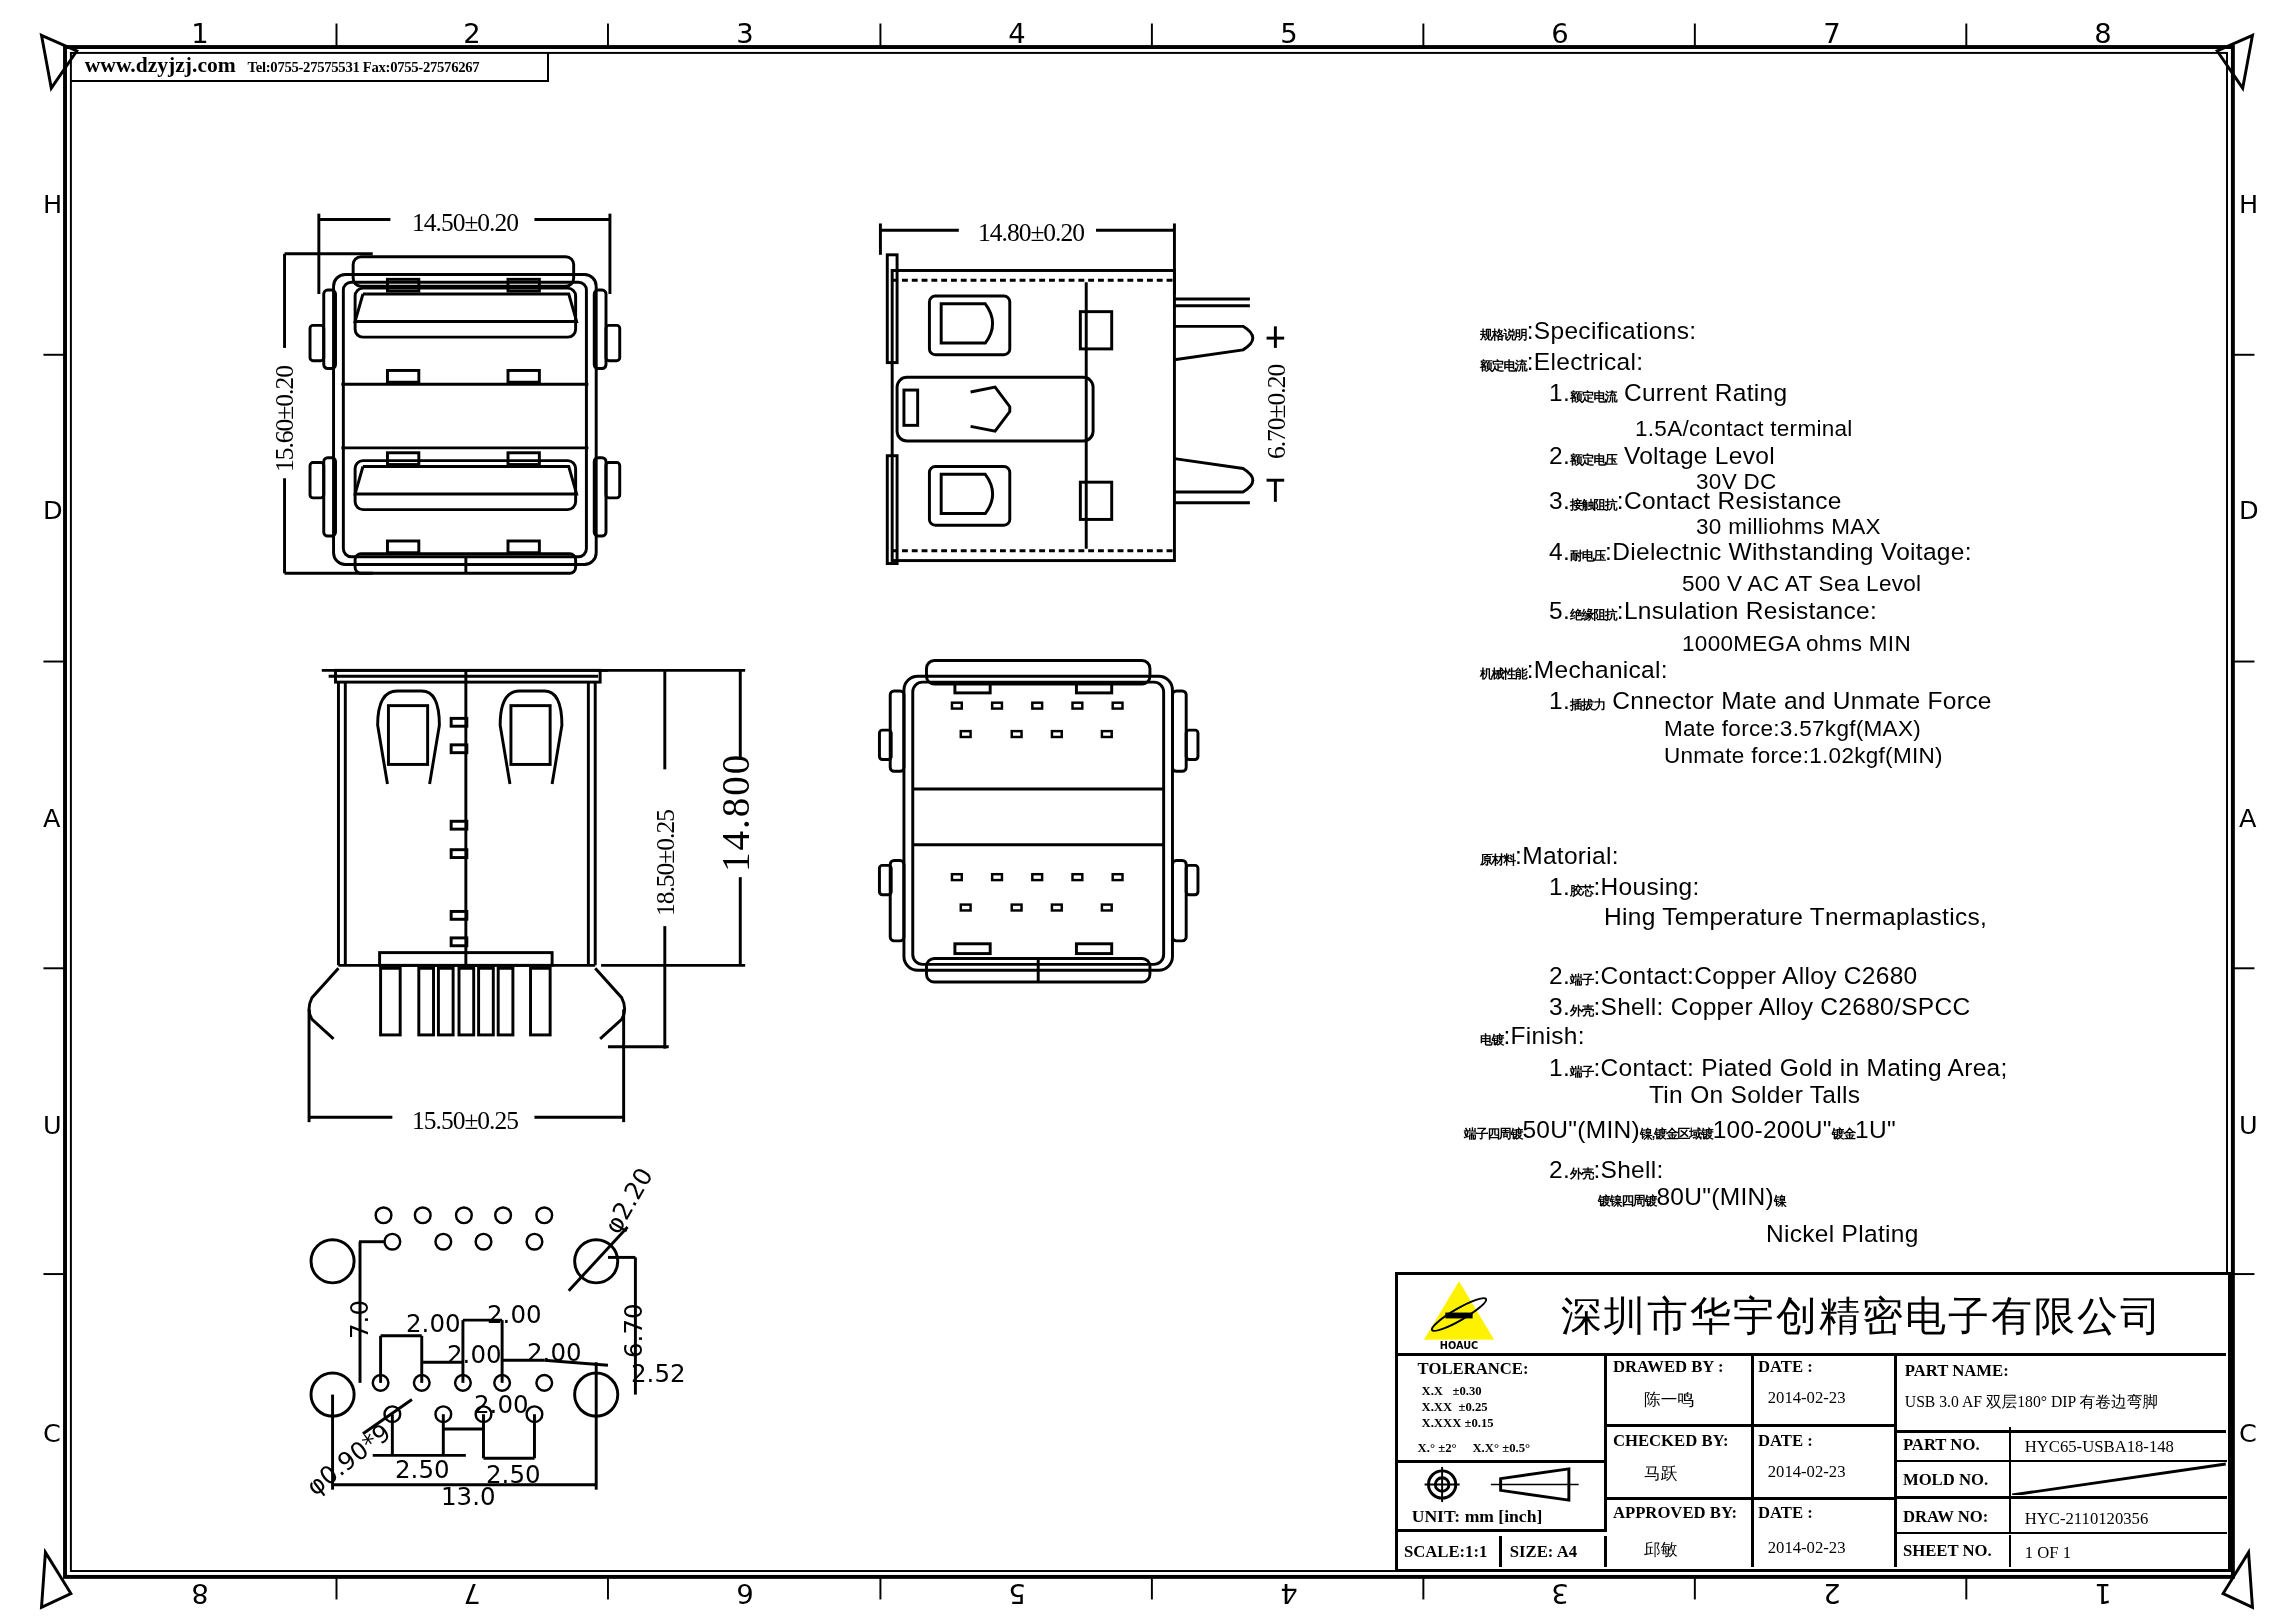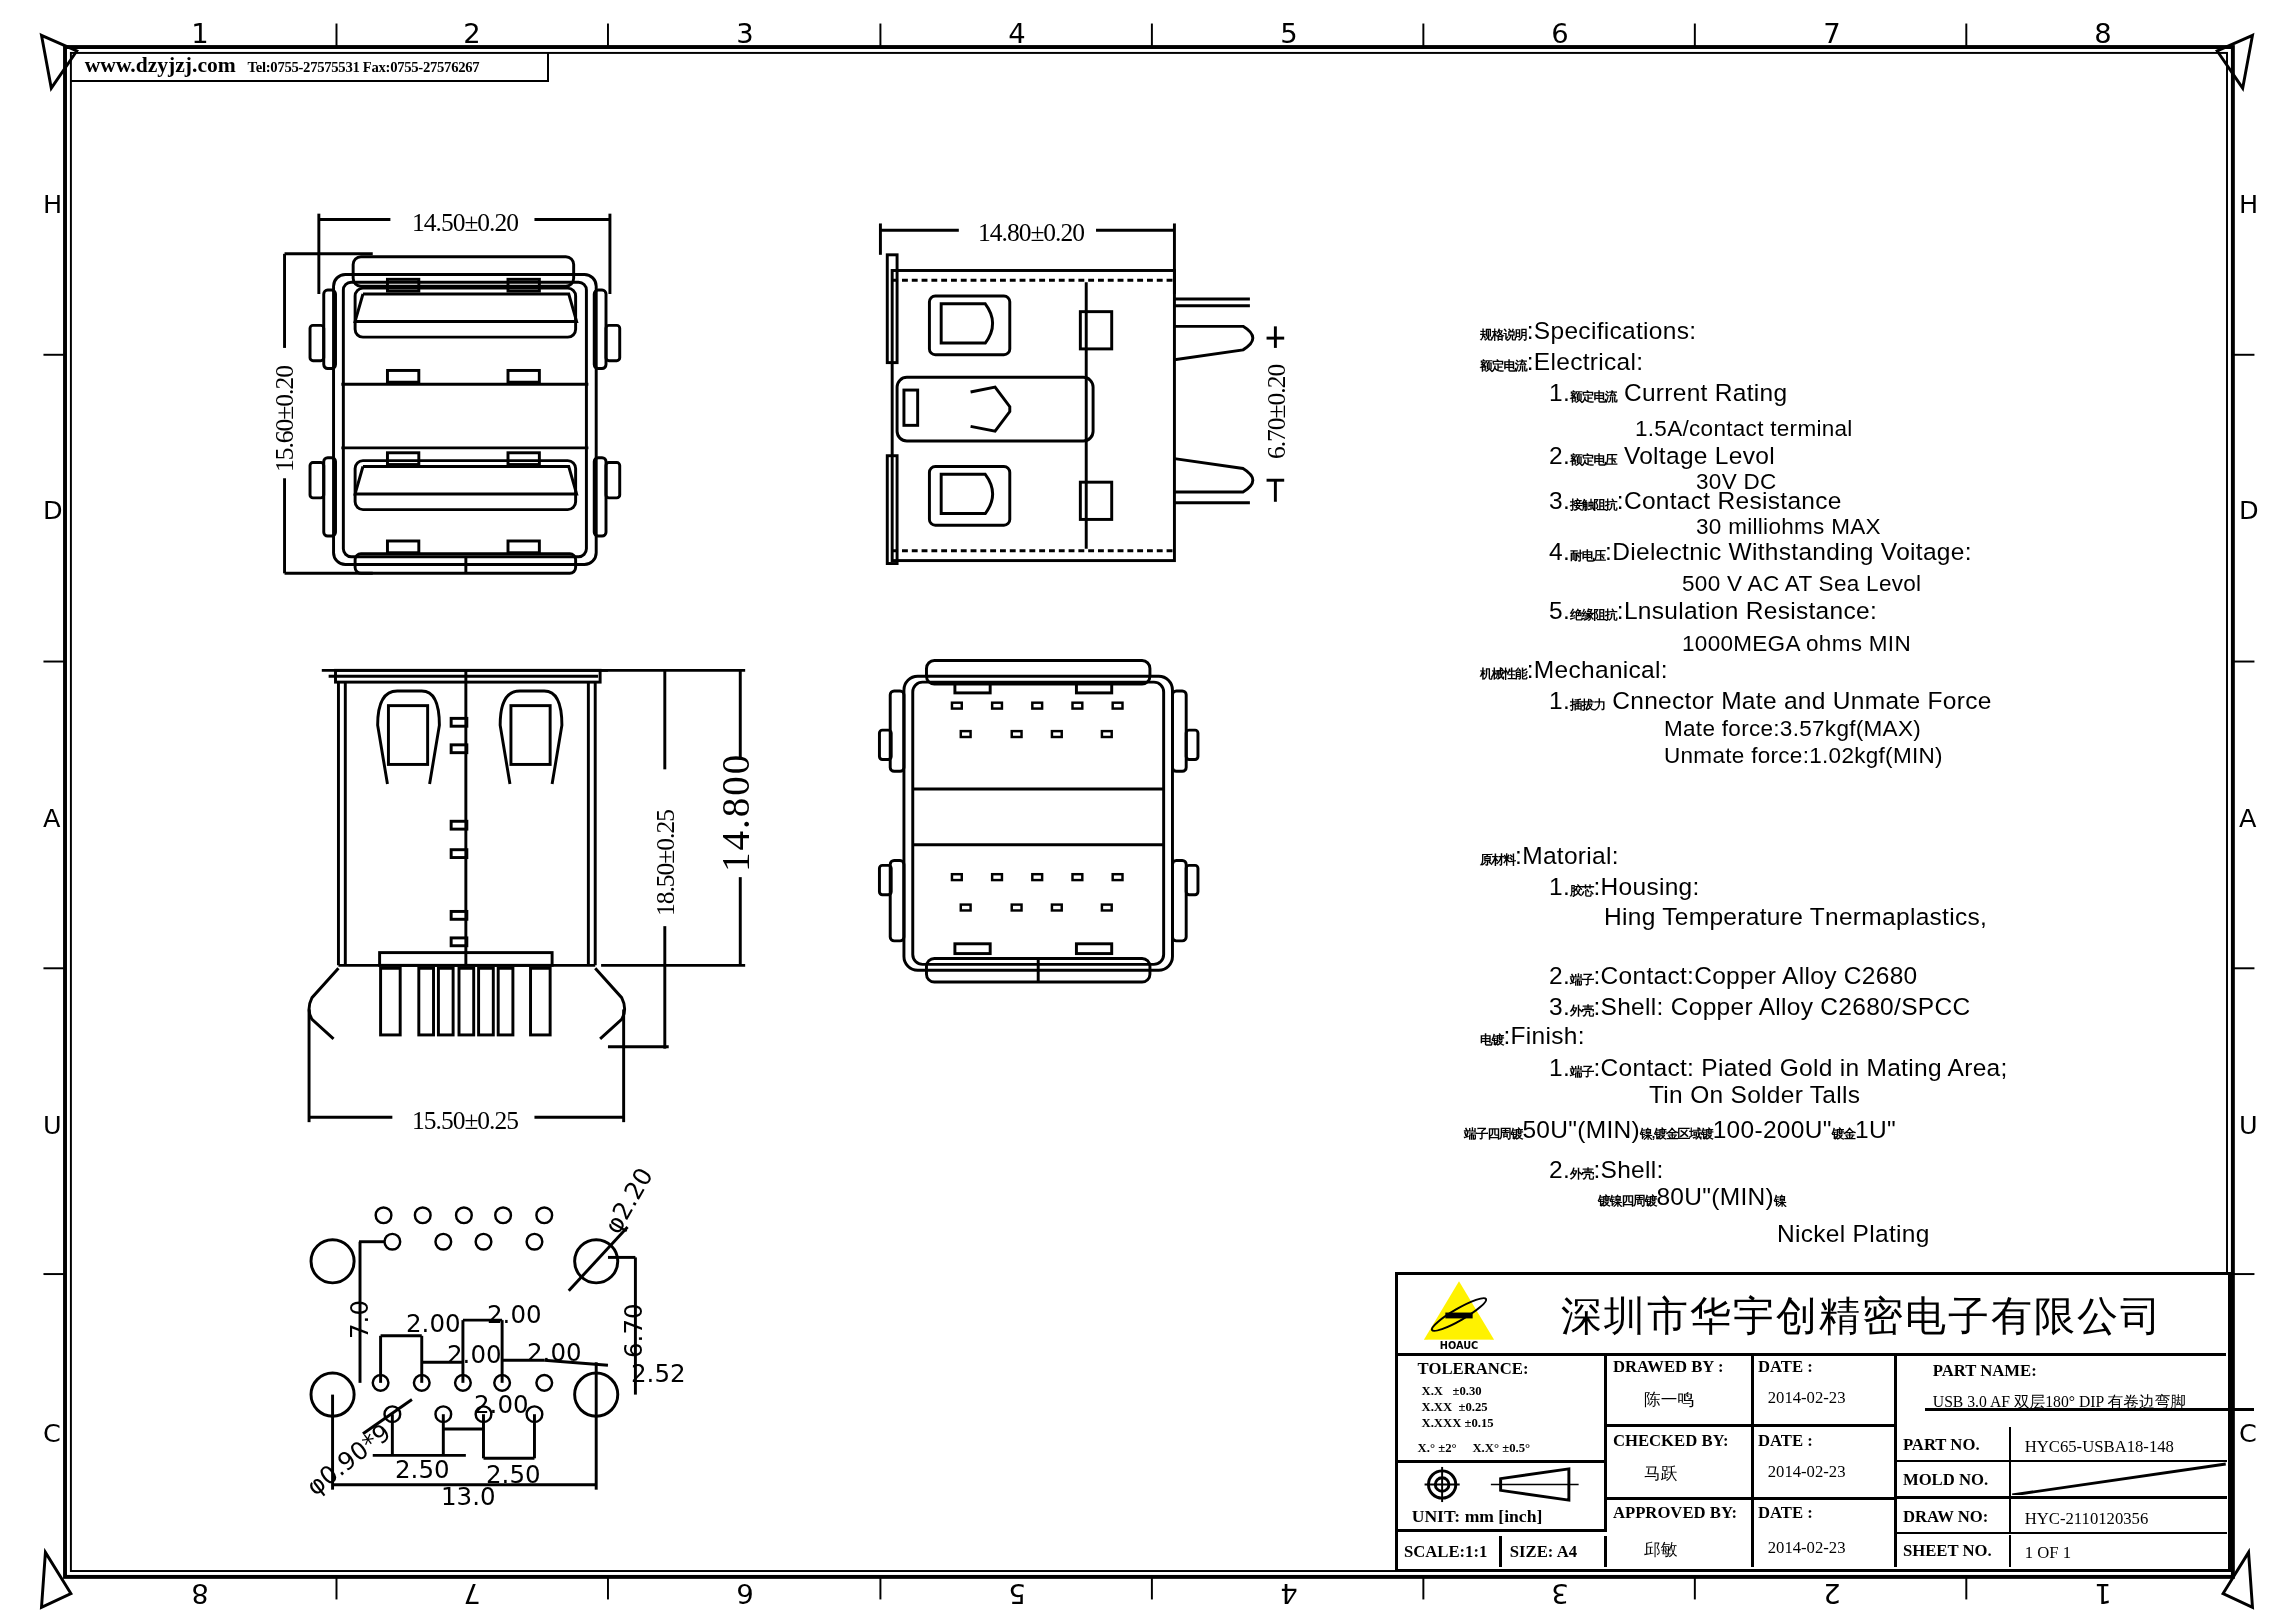--- a/index.html
+++ b/index.html
@@ -379,21 +379,21 @@
     <div class="ln" style="left:1604px;top:900px;">Hing  Temperature    Tnermaplastics,</div>
     <div class="ln" style="left:1549px;top:959px;"><span>2.</span><span class="cn">端子</span>:<span>Contact:Copper  Alloy  C2680</span></div>
     <div class="ln" style="left:1549px;top:990px;"><span>3.</span><span class="cn">外壳</span>:<span>Shell:  Copper  Alloy  C2680/SPCC</span></div>
 
     <div class="ln" style="left:1480px;top:1019px;"><span class="cn">电镀</span><span>:</span><span>Finish:</span></div>
     <div class="ln" style="left:1549px;top:1051px;"><span>1.</span><span class="cn">端子</span>:<span>Contact:  Piated  Gold  in  Mating  Area;</span></div>
     <div class="ln" style="left:1649px;top:1078px;">Tin  On  Solder  Talls</div>
     <div class="ln" style="left:1464px;top:1113px;"><span class="cn">端子四周镀</span><span>50U"(MIN)</span><span class="cn">镍,镀金区域镀</span><span>100-200U"</span><span class="cn">镀金</span><span>1U"</span></div>
     <div class="ln" style="left:1549px;top:1153px;"><span>2.</span><span class="cn">外壳</span>:<span>Shell:</span></div>
     <div class="ln" style="left:1598px;top:1180px;"><span class="cn">镀镍四周镀</span><span>80U"(MIN)</span><span class="cn">镍</span></div>
-    <div class="ln" style="left:1766px;top:1217px;margin-left:11px;">Nickel  Plating</div>
+    <div class="ln" style="left:1766px;top:1217px;">Nickel  Plating</div>
   </div>
 
   <div class="tb">
     <div class="company">
       <svg class="logo" viewBox="0 0 80 72">
         <polygon points="40,2 76,62 4,62" fill="#FFF200"></polygon>
         <ellipse cx="40" cy="36" rx="32" ry="6" fill="none" stroke="#000" stroke-width="2" transform="rotate(-30 40 36)"></ellipse>
         <rect x="26" y="34" width="28" height="6" fill="#000"></rect>
         <rect x="8" y="62" width="64" height="10" fill="#fff"></rect>
         <text x="40" y="71" text-anchor="middle" font-family="DejaVu Sans, sans-serif" font-size="10" font-weight="bold" fill="#000">HOAUC</text>
@@ -444,21 +444,21 @@
     </div>
     <div class="cell" style="left:209px;top:224px;width:147px;height:68px;border-right:3.9px solid #000;">
       <div class="lbl" style="position:absolute;left:5.9px;top:3.9px;">APPROVED  BY:</div>
       <div class="val" style="position:absolute;left:37px;top:39px;">邱敏</div>
     </div>
     <div class="cell" style="left:356px;top:224px;width:143px;height:68px;border-right:3.9px solid #000;">
       <div class="lbl" style="position:absolute;left:3.9px;top:3.9px;">DATE  :</div>
       <div class="val" style="position:absolute;left:13.7px;top:39px;">2014-02-23</div>
     </div>
 
-    <div class="cell" style="left:527px;top:78px;width:329px;height:58px;border-bottom:3.9px solid #000;text-align:center;">
+    <div class="cell" style="left:499px;top:78px;width:329px;height:80px;border-bottom:3.9px solid #000;text-align:center;">
       <div class="lbl" style="position:absolute;left:7.8px;top:7.8px;">PART  NAME:</div>
       <div class="val" style="position:absolute;left:7.8px;top:39px;font-size:15.7px;">USB 3.0 AF 双层180° DIP 有卷边弯脚</div>
     </div>
     <div class="cell" style="left:499px;top:152px;width:114px;height:35px;border-right:2.9px solid #000;border-bottom:2.9px solid #000;">
       <div class="lbl" style="position:absolute;left:5.9px;top:7.8px;">PART  NO.</div>
     </div>
     <div class="cell" style="left:613px;top:152px;width:216px;height:35px;border-bottom:2.9px solid #000;">
       <div class="val" style="position:absolute;left:13.7px;top:9.8px;">HYC65-USBA18-148</div>
     </div>
     <div class="cell" style="left:499px;top:187px;width:114px;height:37px;border-right:2.9px solid #000;border-bottom:3.9px solid #000;">

